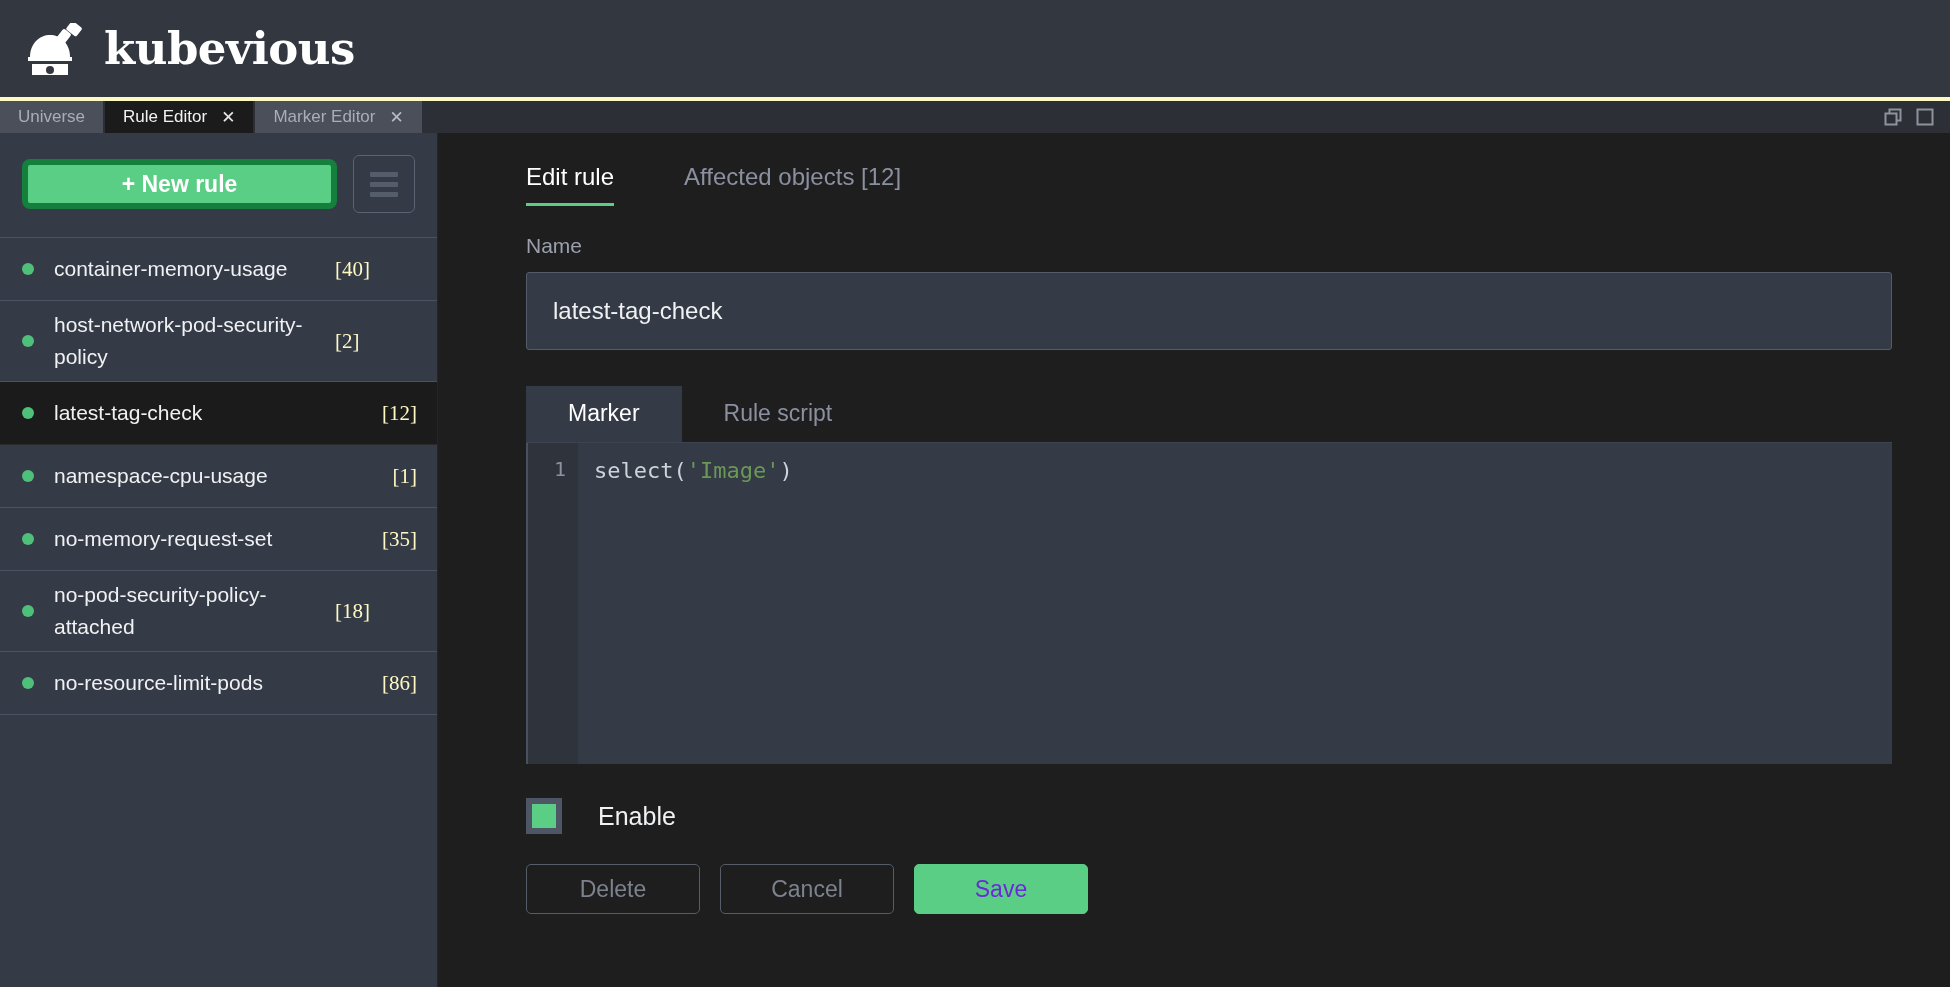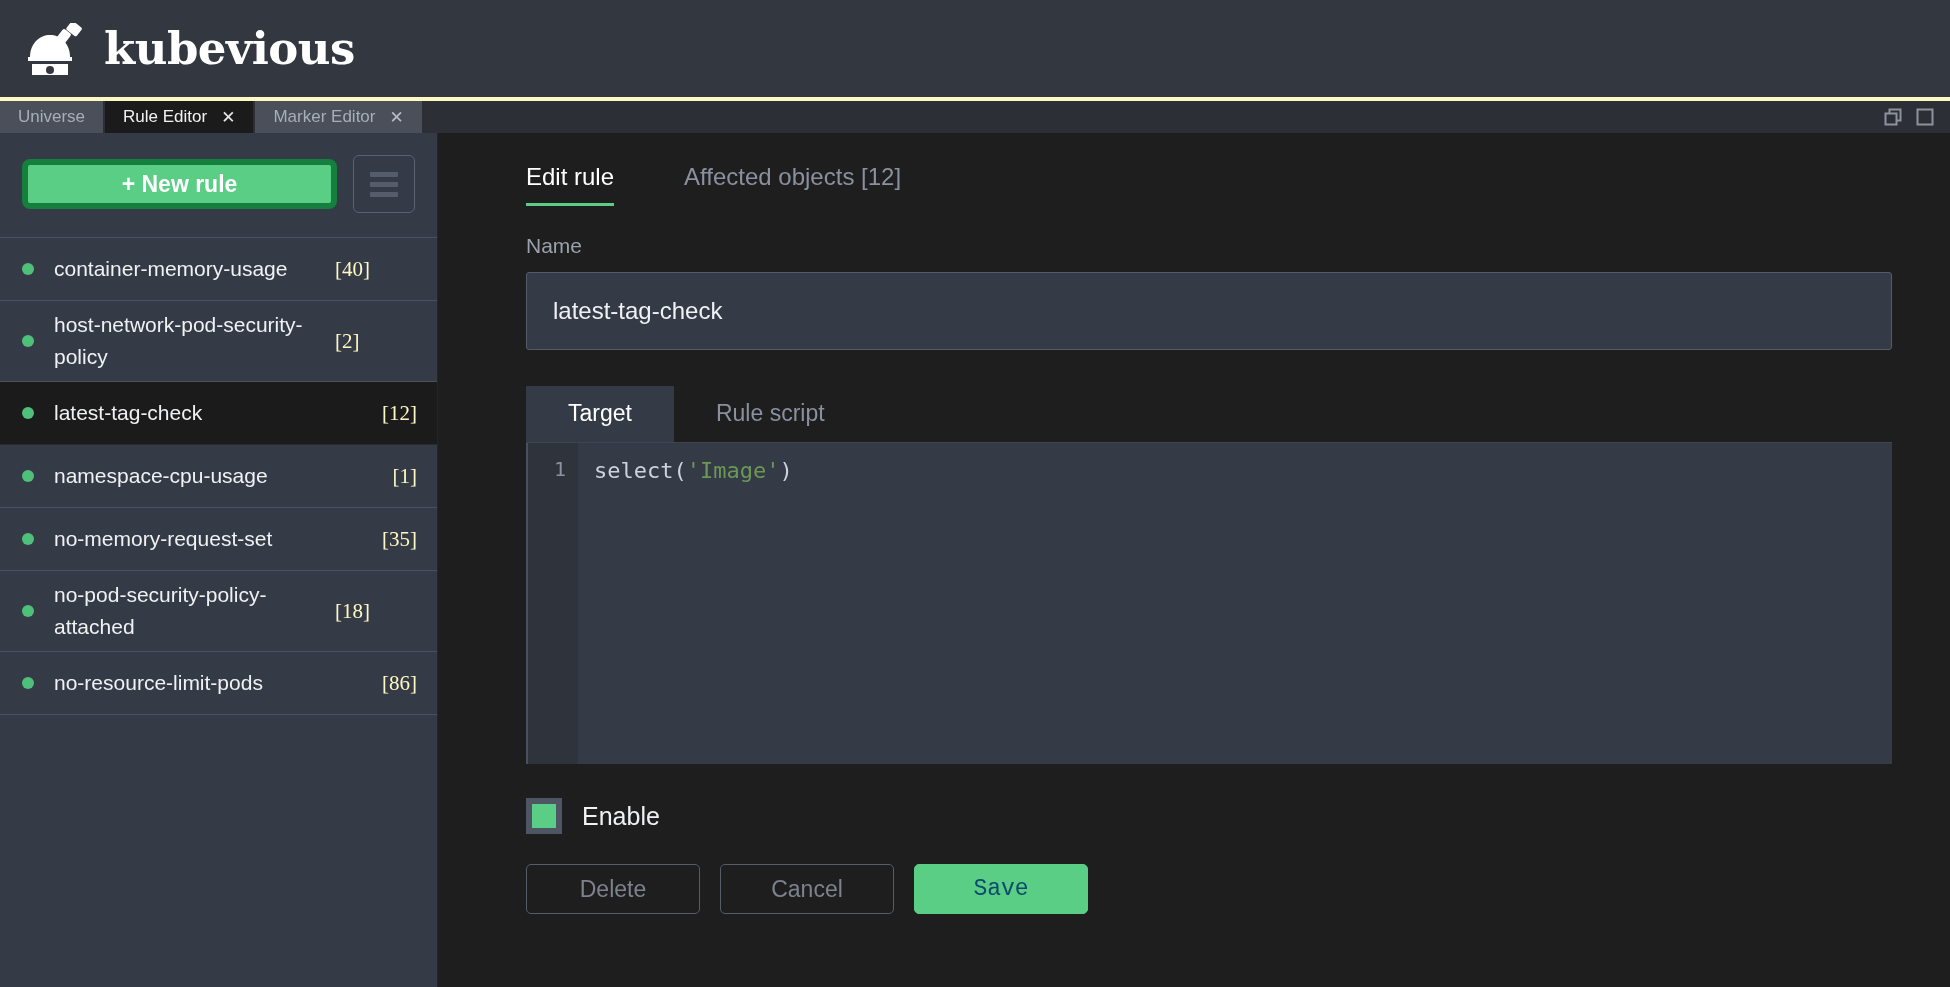--- a/index.html
+++ b/index.html
@@ -226,33 +226,33 @@
 
   
   .enable-row { display: flex; align-items: center; margin-top: 34px; }
   .chk {
     width: 36px; height: 36px;
     background: #4e5564;
     display: flex; align-items: center; justify-content: center;
     cursor: pointer; flex: 0 0 36px;
   }
   .chk-inner { width: 24px; height: 24px; background: #5bce85; }
-  .enable-label { color: #f0f1f3; font-size: 25px; margin-left: 20px; }
+  .enable-label { color: #f0f1f3; font-size: 25px; margin-left: 36px; }
 
   
   .actions { display: flex; gap: 20px; margin-top: 30px; padding-bottom: 26px; }
   .btn {
     min-width: 174px; height: 50px;
     border-radius: 5px;
     font-size: 23px;
     display: flex; align-items: center; justify-content: center;
     cursor: pointer;
   }
   .btn-ghost { background: #1e1e1e; border: 1px solid #565c68; color: #7c828e; }
-  .btn-primary { background: #5bce85; border: 1px solid #5bce85; color: #0c4a6e; font-family: Liberation Mono, monospace; }
+  .btn-primary { background: #5bce85; border: 1px solid #5bce85; color: #6d28d9; }
 </style>
 </head>
 <body>
 
 <div id="app">
 
   <div class="header">
     <svg class="logo-mark" viewBox="0 0 60 52">
       <path d="M4 34 C4 20 14 12 24 12 C34 12 44 20 44 34 Z" fill="#ffffff"></path>
       <rect x="2" y="34" width="44" height="4" fill="#ffffff"></rect>
@@ -360,21 +360,21 @@
         <div class="mtab">Affected objects [12]</div>
       </div>
 
       <div class="form-area">
 
         <div class="field-label">Name</div>
         <input class="name-input" type="text" value="latest-tag-check" style="">
 
         <div class="editor-block">
           <div class="editor-tabs">
-            <div class="etab active">Target</div>
+            <div class="etab active">Marker</div>
             <div class="etab">Rule script</div>
           </div>
           <div class="code-wrap">
             <div class="gutter">1</div>
             <div class="code-area"><span class="tok-punct">select(</span><span class="tok-str">'Image'</span><span class="tok-punct">)</span></div>
           </div>
         </div>
 
         <div class="enable-row">
           <div class="chk">

